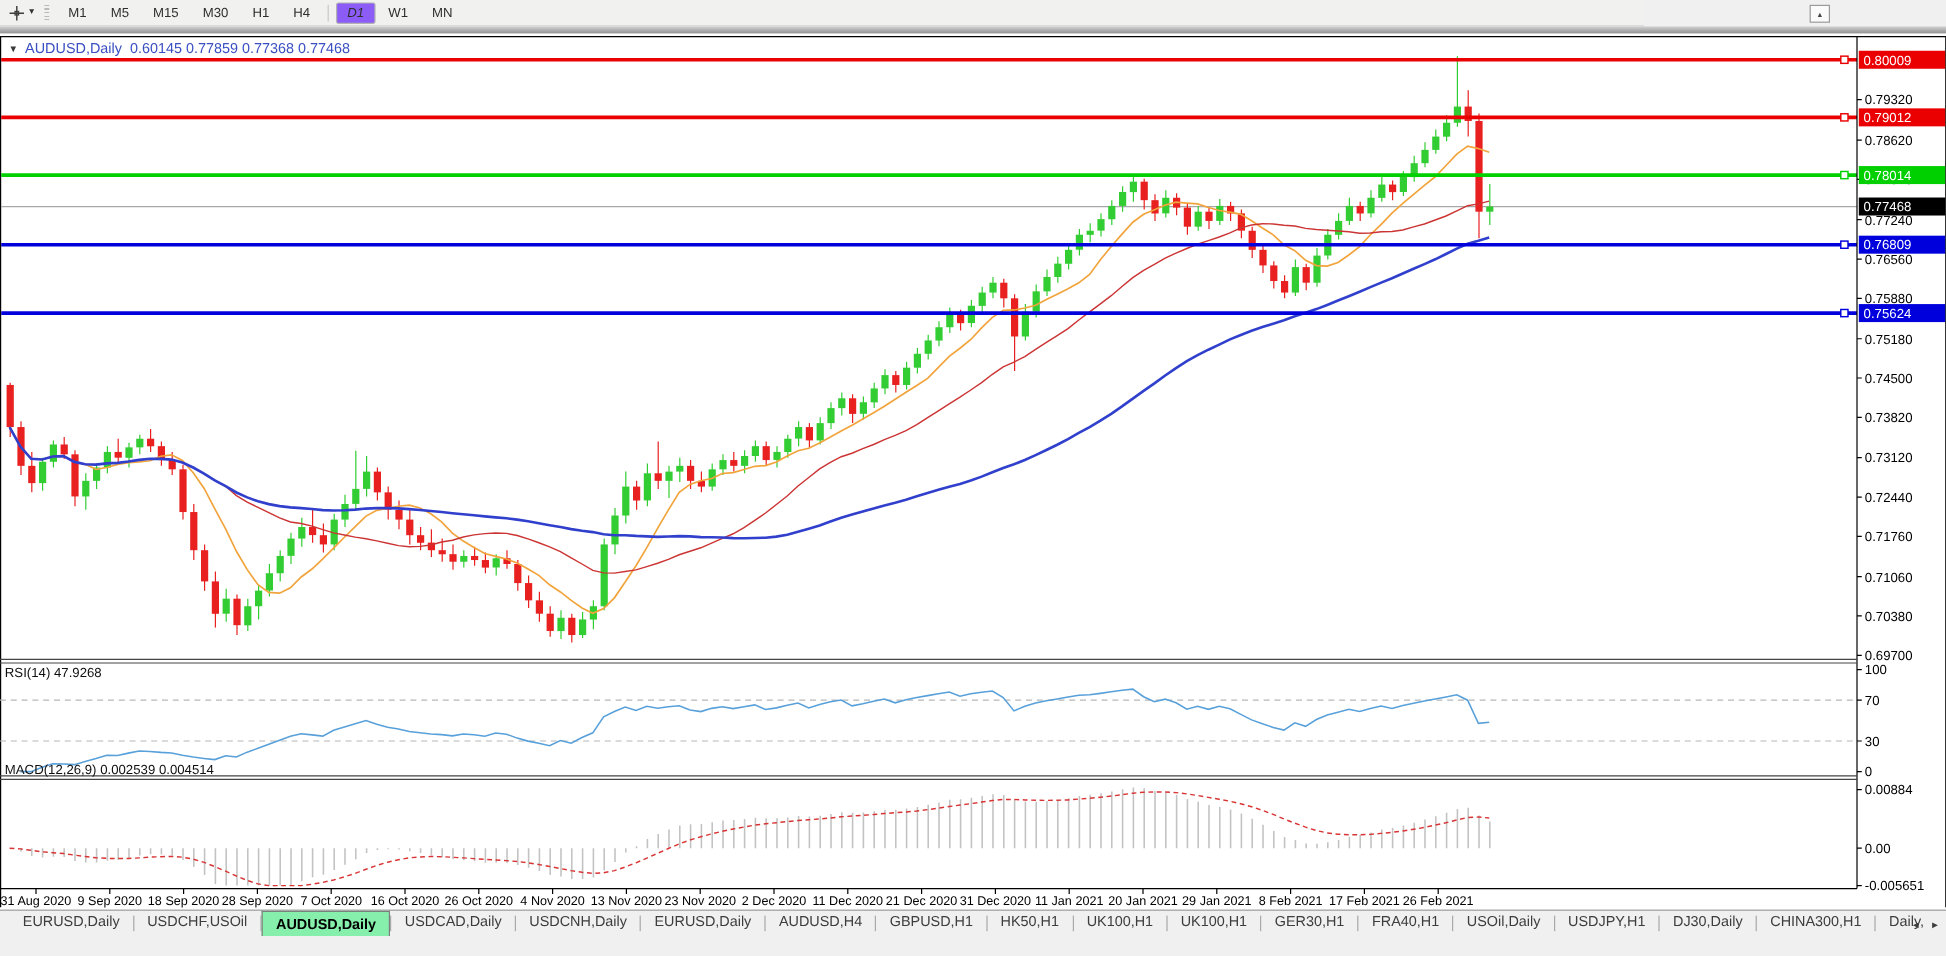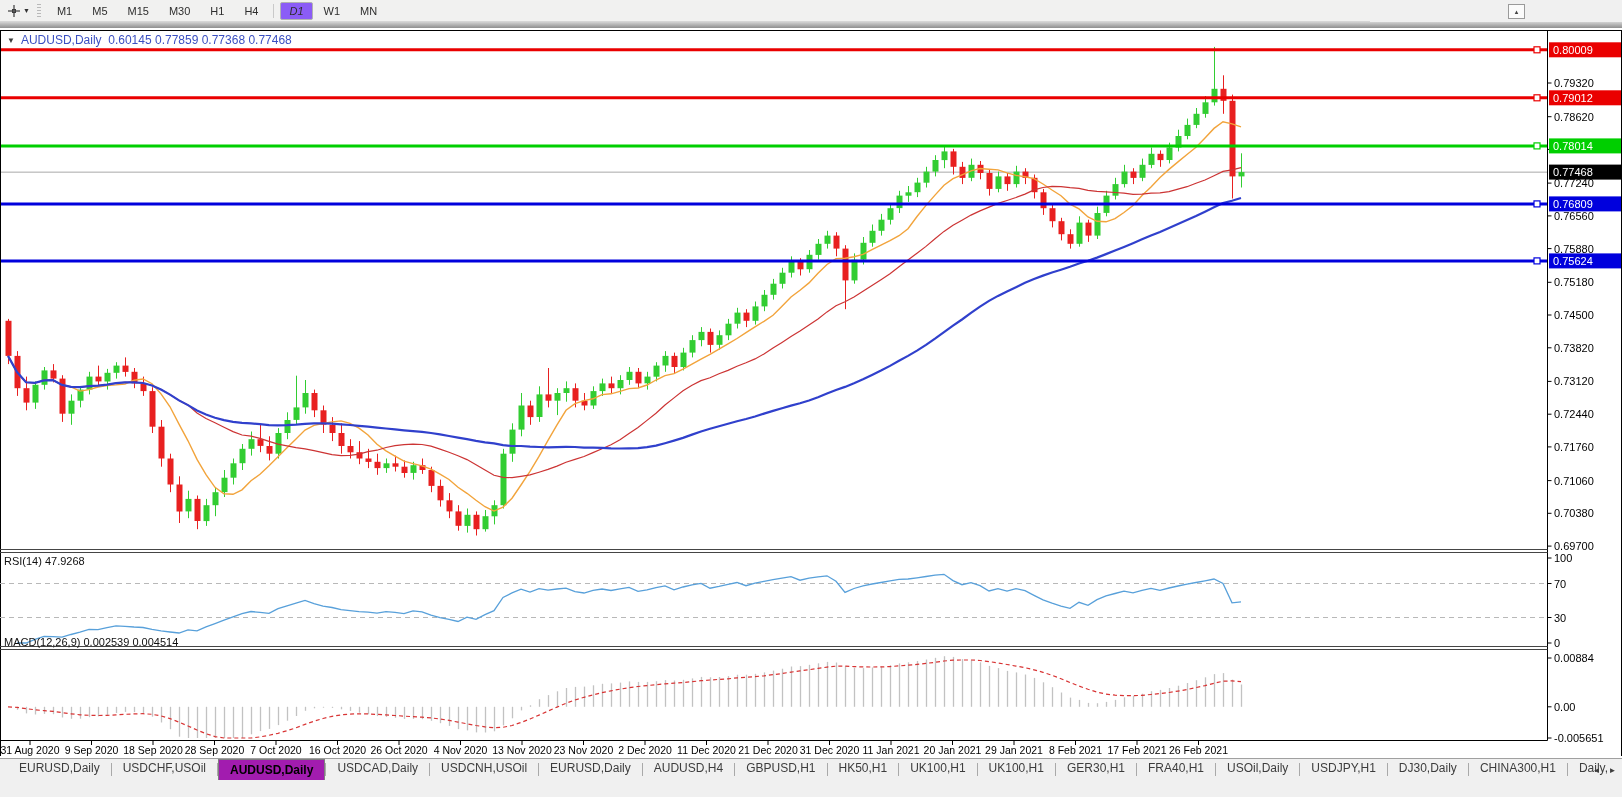--- a/index.html
+++ b/index.html
@@ -35,21 +35,21 @@
   .chart-title span{white-space:pre;}
   .collapse{color:#3a3a3a;font-size:8px;}
   .panel-label{position:absolute;left:4px;font-size:11px;color:#101010;pointer-events:none;white-space:pre;}
   .rsi-label{top:527px;}
   .macd-label{top:608px;}
   
   .tabbar{position:absolute;left:0;top:758px;width:1622px;height:22px;background:#f0f0f0;
     border-top:1px solid #a0a0a0;box-sizing:border-box;}
   #tabs{display:flex;align-items:flex-start;height:21px;padding-left:8px;}
   .tab{font-size:12px;color:#3d3d3d;height:18px;line-height:18px;padding:0 11px;white-space:nowrap;}
-  .tab.active{background:#a21caf;border:1px solid #7f7f7f;border-bottom:1px solid #ffffff;
+  .tab.active{background:#86efac;border:1px solid #7f7f7f;border-bottom:1px solid #ffffff;
     font-weight:700;color:#000;height:20px;line-height:20px;}
   .tab-sep{width:1px;height:13px;background:#a9a9a9;align-self:center;}
   .tab-arrows{position:absolute;right:3px;top:4px;display:flex;gap:3px;}
   .arrow-btn{font-size:8px;color:#3d3d3d;width:13px;height:14px;display:flex;align-items:center;justify-content:center;}
   .bottom-strip{position:absolute;left:0;top:780px;width:1622px;height:17px;background:#f0f0f0;}
 </style>
 </head>
 <body>
 
 <div class="toolbar">
@@ -631,21 +631,21 @@
 <div class="tabbar">
   <div id="tabs">
       <div class="tab">EURUSD,Daily</div>
       <div class="tab-sep"></div>
       <div class="tab">USDCHF,USOil</div>
       <div class="tab-sep"></div>
       <div class="tab active">AUDUSD,Daily</div>
       <div class="tab-sep"></div>
       <div class="tab">USDCAD,Daily</div>
       <div class="tab-sep"></div>
-      <div class="tab">USDCNH,USOil</div>
+      <div class="tab">USDCNH,Daily</div>
       <div class="tab-sep"></div>
       <div class="tab">EURUSD,Daily</div>
       <div class="tab-sep"></div>
       <div class="tab">AUDUSD,H4</div>
       <div class="tab-sep"></div>
       <div class="tab">GBPUSD,H1</div>
       <div class="tab-sep"></div>
       <div class="tab">HK50,H1</div>
       <div class="tab-sep"></div>
       <div class="tab">UK100,H1</div>

